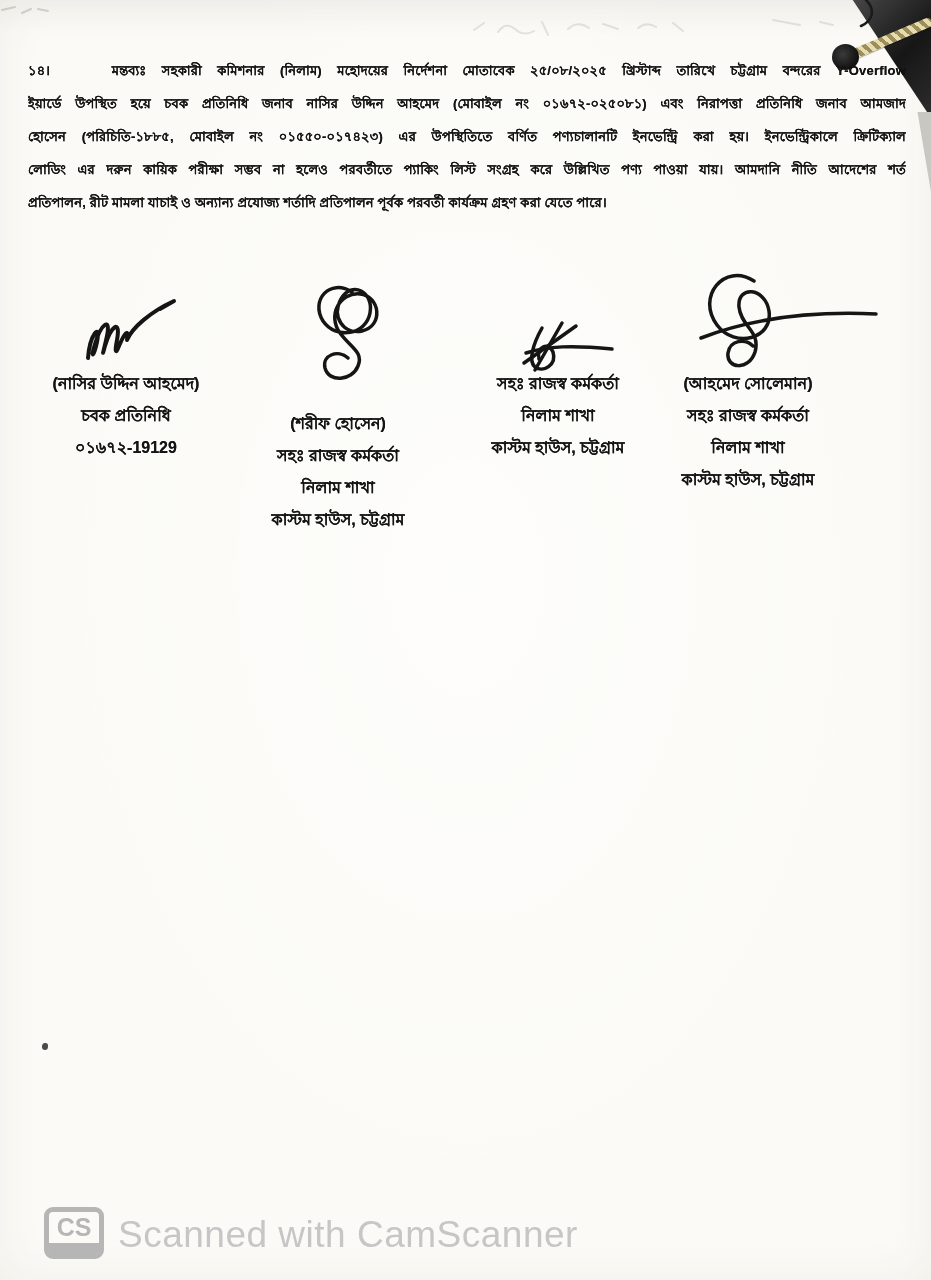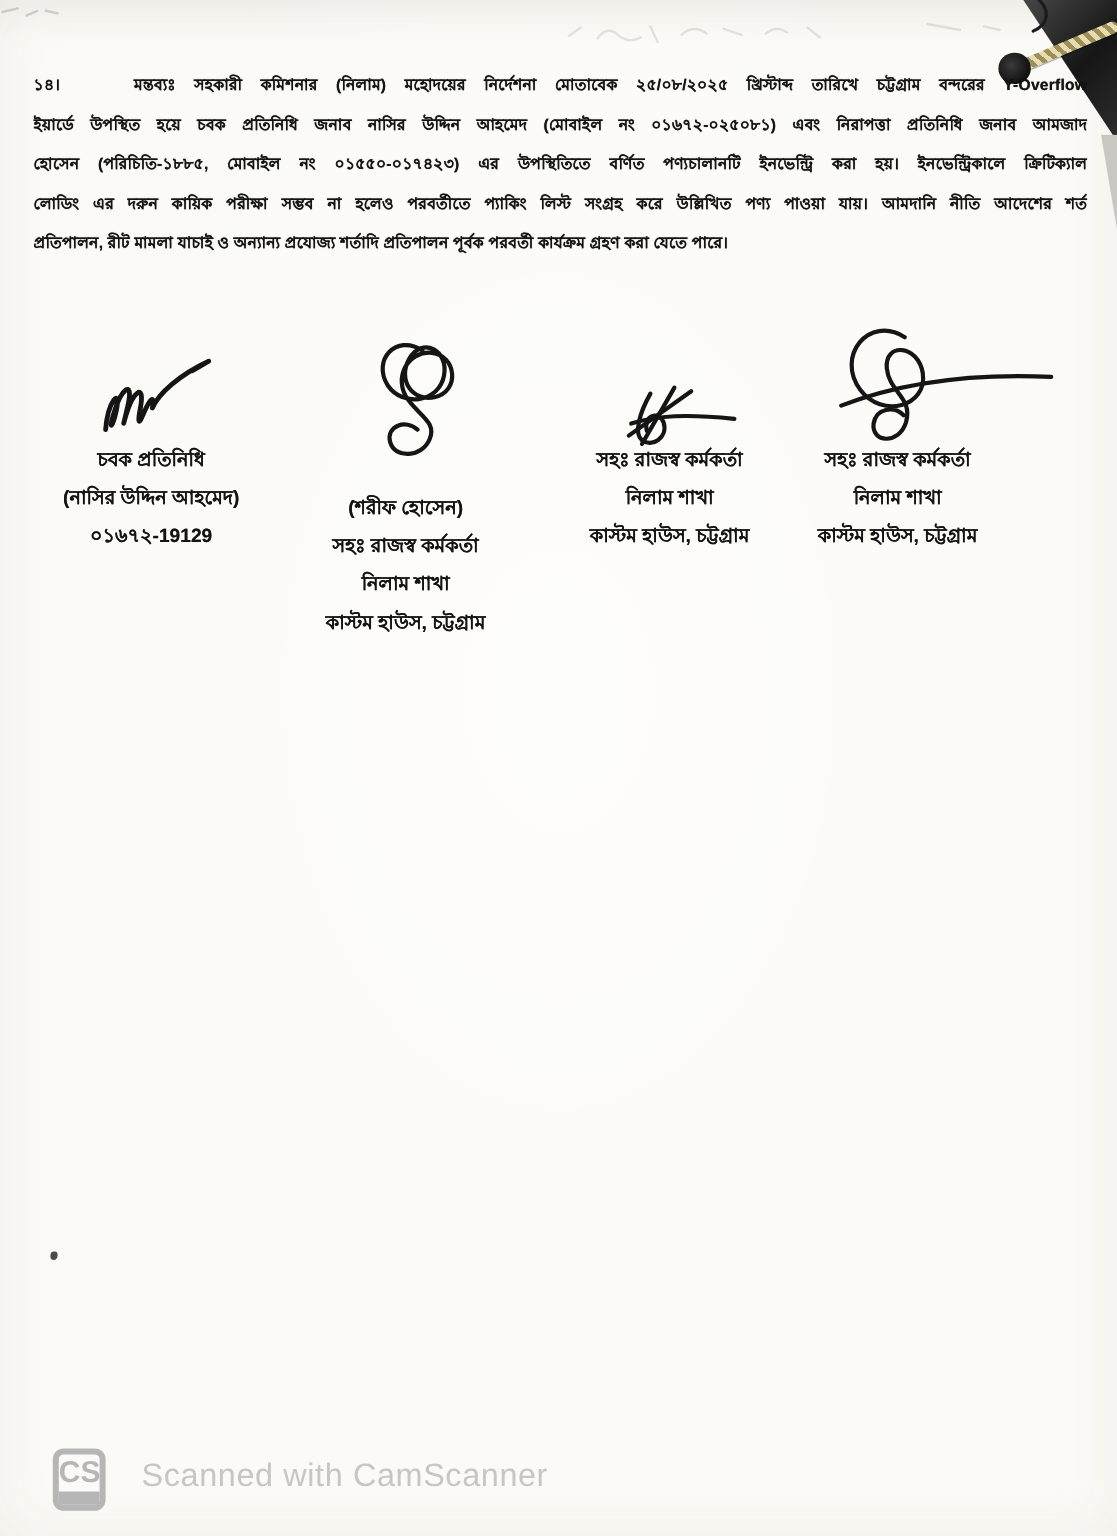--- a/index.html
+++ b/index.html
@@ -64,36 +64,36 @@
   .pencil-marks{position:absolute;left:468px;top:10px;opacity:.22;}
   .pencil-marks path{fill:none;stroke:#8d8d8d;stroke-width:2px;stroke-linecap:round;}
   .corner-marks{position:absolute;left:0;top:1px;opacity:.3;}
   .corner-marks path{fill:none;stroke:#7d7d7d;stroke-width:2px;stroke-linecap:round;}
   .speck{
     position:absolute;left:42px;top:1043px;width:6px;height:7px;
     background:#2a2a2a;border-radius:50% 40% 55% 45%;opacity:.85;
   }
   
   .cs-logo{
-    position:absolute;left:44px;top:1207px;width:44px;height:52px;
+    position:absolute;left:44px;top:1207px;width:60px;height:52px;
     border:5px solid #b6b6b6;border-radius:9px;box-sizing:border-box;
     background:#fbfaf6;
   }
   .cs-logo .cs-letters{
     position:absolute;top:1px;left:0;right:0;
     text-align:center;font-size:25px;font-weight:bold;color:#b6b6b6;
     letter-spacing:0;font-family:"Liberation Sans",sans-serif;
   }
   .cs-logo .cs-bar{
     position:absolute;left:0;right:0;bottom:0;height:11px;
     background:#b6b6b6;border-radius:0 0 3px 3px;
   }
   .cs-text{
     position:absolute;left:118px;top:1214px;
-    font-size:27px;color:#c6c6c6;letter-spacing:.5px;
+    font-size:37px;color:#c6c6c6;letter-spacing:.5px;
     font-family:"Liberation Sans","DejaVu Sans",sans-serif;
   }
 </style>
 </head>
 <body>
 
 <div id="page">
 
   <svg class="pencil-marks" width="460" height="34" viewBox="0 0 460 34">
     <path d="M6,20 l10,-7 M30,22 q8,-11 17,-3 t19,2 M74,12 l6,13 M100,19 q10,-9 21,-1 M135,14 l15,5 M170,18 q9,-7 18,-1 M205,13 l10,8 M305,10 l27,5 M352,12 l13,3 M398,9 l20,6"></path>
@@ -129,36 +129,37 @@
     <path stroke-width="3.5" d="M12,47 L64,10"></path>
     <path stroke-width="3.5" d="M50,7 L23,54"></path>
     <path stroke-width="3.5" d="M14,37 C36,30 60,29 100,33"></path>
   </svg>
   <svg class="sig-svg" style="left:688px;top:266px;" width="192" height="128" viewBox="0 0 192 128">
     <path stroke-width="3.5" d="M66,15 C36,-4 8,31 29,59 C47,83 85,73 81,45 C77,21 49,19 51,41 C53,61 73,65 67,86 C61,105 38,103 40,87 C42,74 57,72 65,80"></path>
     <path stroke-width="3.5" d="M13,72 C62,53 122,45 188,48"></path>
   </svg>
 
   <div class="sigblock" style="left:11px;">
+    <div>(নাসির উদ্দিন আহমেদ)</div>
     <div>চবক প্রতিনিধি</div>
-    <div>(নাসির উদ্দিন আহমেদ)</div>
     <div>০১৬৭২-19129</div>
   </div>
   <div class="sigblock" style="left:223px;margin-top:40px;">
     <div>(শরীফ হোসেন)</div>
     <div>সহঃ রাজস্ব কর্মকর্তা</div>
     <div>নিলাম শাখা</div>
     <div>কাস্টম হাউস, চট্টগ্রাম</div>
   </div>
   <div class="sigblock" style="left:443px;">
     <div>সহঃ রাজস্ব কর্মকর্তা</div>
     <div>নিলাম শাখা</div>
     <div>কাস্টম হাউস, চট্টগ্রাম</div>
   </div>
   <div class="sigblock" style="left:633px;">
+    <div>(আহমেদ সোলেমান)</div>
     <div>সহঃ রাজস্ব কর্মকর্তা</div>
     <div>নিলাম শাখা</div>
     <div>কাস্টম হাউস, চট্টগ্রাম</div>
   </div>
 
   <div class="speck"></div>
 
   <div class="cs-logo">
     <div class="cs-letters">CS</div>
     <div class="cs-bar"></div>

